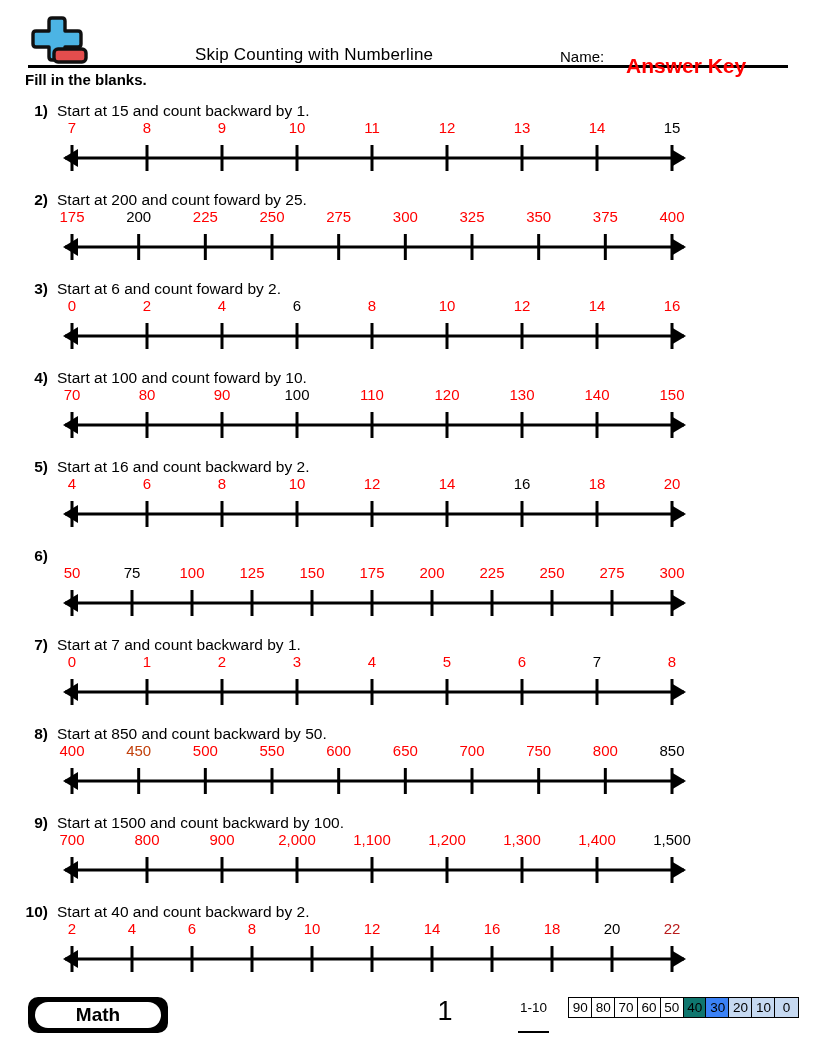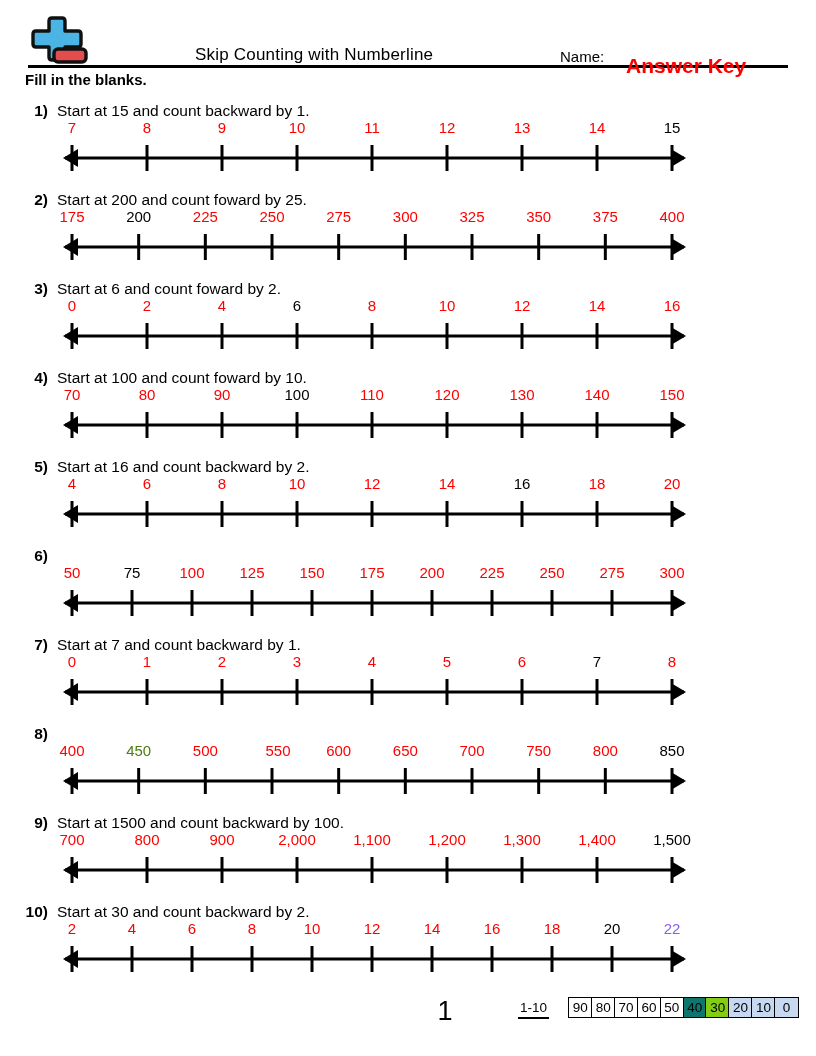--- a/index.html
+++ b/index.html
@@ -21,21 +21,21 @@
   .prompt { position:absolute; left:57px; top:2px; font-size:15.5px; }
   .numrow { position:absolute; left:62px; top:19px; width:625px; height:18px; }
   .numrow span { position:absolute; transform:translateX(-50%); font-size:15px; white-space:nowrap; }
   .nline { position:absolute; left:62px; top:37px; }
   
   .badge-outer { position:absolute; left:28px; top:997px; width:140px; height:36px; background:#000; border-radius:10px; }
   .badge-inner { position:absolute; left:7px; top:5px; width:126px; height:26px; background:#fff; border-radius:14px;
                  display:flex; align-items:center; justify-content:center; font-size:19px; font-weight:bold; }
   .website { position:absolute; left:176px; top:1014px; font-size:15px; }
   .pagenum { position:absolute; left:425px; top:996px; width:40px; text-align:center; font-size:27px; }
-  .score-label { position:absolute; left:518px; top:1000px; font-size:13.5px; border-bottom:2px solid #000; padding:0 2px 2px 2px; }
+  .score-label { position:absolute; left:518px; top:1000px; font-size:13.5px; border-bottom:2px solid #000; padding:0 2px 16px 2px; }
   .score-table { position:absolute; left:568px; top:997px; display:flex; }
   .score-cell { width:22.5px; height:19px; border:1.6px solid #000; margin-left:-1.6px;
                 display:flex; align-items:center; justify-content:center; font-size:13.5px; background:#fff; }
   .score-table .score-cell:first-child { margin-left:0; }
 </style>
 </head>
 <body>
 
 <div class="page">
 
@@ -253,25 +253,26 @@
           <line x1="235" y1="8" x2="235" y2="34" stroke="#000" stroke-width="3"></line>
           <line x1="310" y1="8" x2="310" y2="34" stroke="#000" stroke-width="3"></line>
           <line x1="385" y1="8" x2="385" y2="34" stroke="#000" stroke-width="3"></line>
           <line x1="460" y1="8" x2="460" y2="34" stroke="#000" stroke-width="3"></line>
           <line x1="535" y1="8" x2="535" y2="34" stroke="#000" stroke-width="3"></line>
           <line x1="610" y1="8" x2="610" y2="34" stroke="#000" stroke-width="3"></line>
         </svg>
       </div>
       <div class="problem" style="top: 723px;">
         <div class="pnum">8)</div>
+        <div class="prompt">Start at 850 and count backward by 50.</div>
         <div class="numrow">
           <span style="left: 10px; color: rgb(255, 0, 0);">400</span>
-          <span style="left: 76.6667px; color: #4d7c0f;">450</span>
+          <span style="left: 76.6667px; color: #c2410c;">450</span>
           <span style="left: 143.333px; color: rgb(255, 0, 0);">500</span>
-          <span style="left: 216px; color: rgb(255, 0, 0);">550</span>
+          <span style="left: 210px; color: rgb(255, 0, 0);">550</span>
           <span style="left: 276.667px; color: rgb(255, 0, 0);">600</span>
           <span style="left: 343.333px; color: rgb(255, 0, 0);">650</span>
           <span style="left: 410px; color: rgb(255, 0, 0);">700</span>
           <span style="left: 476.667px; color: rgb(255, 0, 0);">750</span>
           <span style="left: 543.333px; color: rgb(255, 0, 0);">800</span>
           <span style="left: 610px; color: rgb(0, 0, 0);">850</span>
         </div>
         <svg width="625" height="42" class="nline">
           <line x1="3" y1="21" x2="622" y2="21" stroke="#000" stroke-width="3"></line>
           <polygon points="1,21 16,12 16,30" fill="#000"></polygon>
@@ -312,61 +313,64 @@
           <line x1="235" y1="8" x2="235" y2="34" stroke="#000" stroke-width="3"></line>
           <line x1="310" y1="8" x2="310" y2="34" stroke="#000" stroke-width="3"></line>
           <line x1="385" y1="8" x2="385" y2="34" stroke="#000" stroke-width="3"></line>
           <line x1="460" y1="8" x2="460" y2="34" stroke="#000" stroke-width="3"></line>
           <line x1="535" y1="8" x2="535" y2="34" stroke="#000" stroke-width="3"></line>
           <line x1="610" y1="8" x2="610" y2="34" stroke="#000" stroke-width="3"></line>
         </svg>
       </div>
       <div class="problem" style="top: 901px;">
         <div class="pnum">10)</div>
-        <div class="prompt">Start at 30 and count backward by 2.</div>
+        <div class="prompt">Start at 40 and count backward by 2.</div>
         <div class="numrow">
           <span style="left: 10px; color: rgb(255, 0, 0);">2</span>
           <span style="left: 70px; color: rgb(255, 0, 0);">4</span>
           <span style="left: 130px; color: rgb(255, 0, 0);">6</span>
           <span style="left: 190px; color: rgb(255, 0, 0);">8</span>
           <span style="left: 250px; color: rgb(255, 0, 0);">10</span>
           <span style="left: 310px; color: rgb(255, 0, 0);">12</span>
           <span style="left: 370px; color: rgb(255, 0, 0);">14</span>
           <span style="left: 430px; color: rgb(255, 0, 0);">16</span>
           <span style="left: 490px; color: rgb(255, 0, 0);">18</span>
           <span style="left: 550px; color: rgb(0, 0, 0);">20</span>
-          <span style="left: 610px; color: #8b5cf6;">22</span>
+          <span style="left: 610px; color: #b91c1c;">22</span>
         </div>
         <svg width="625" height="42" class="nline">
           <line x1="3" y1="21" x2="622" y2="21" stroke="#000" stroke-width="3"></line>
           <polygon points="1,21 16,12 16,30" fill="#000"></polygon>
           <polygon points="624,21 609,12 609,30" fill="#000"></polygon>
           <line x1="10" y1="8" x2="10" y2="34" stroke="#000" stroke-width="3"></line>
           <line x1="70" y1="8" x2="70" y2="34" stroke="#000" stroke-width="3"></line>
           <line x1="130" y1="8" x2="130" y2="34" stroke="#000" stroke-width="3"></line>
           <line x1="190" y1="8" x2="190" y2="34" stroke="#000" stroke-width="3"></line>
           <line x1="250" y1="8" x2="250" y2="34" stroke="#000" stroke-width="3"></line>
           <line x1="310" y1="8" x2="310" y2="34" stroke="#000" stroke-width="3"></line>
           <line x1="370" y1="8" x2="370" y2="34" stroke="#000" stroke-width="3"></line>
           <line x1="430" y1="8" x2="430" y2="34" stroke="#000" stroke-width="3"></line>
           <line x1="490" y1="8" x2="490" y2="34" stroke="#000" stroke-width="3"></line>
           <line x1="550" y1="8" x2="550" y2="34" stroke="#000" stroke-width="3"></line>
           <line x1="610" y1="8" x2="610" y2="34" stroke="#000" stroke-width="3"></line>
         </svg>
       </div>
     </div>
 
+  <div class="badge-outer">
+    <div class="badge-inner">Math</div>
+  </div>
   <div class="pagenum">1</div>
   <div class="score-label">1-10</div>
   <div class="score-table" id="score-table">
       <div class="score-cell">90</div>
       <div class="score-cell">80</div>
       <div class="score-cell">70</div>
       <div class="score-cell">60</div>
       <div class="score-cell">50</div>
       <div class="score-cell" style="background: #0f766e;">40</div>
-      <div class="score-cell" style="background: #84cc16;">30</div>
+      <div class="score-cell" style="background: #3b82f6;">30</div>
       <div class="score-cell" style="background: rgb(198, 217, 241);">20</div>
       <div class="score-cell" style="background: rgb(198, 217, 241);">10</div>
       <div class="score-cell" style="background: rgb(198, 217, 241);">0</div>
     </div>
 
 </div>
 
 </body></html>

